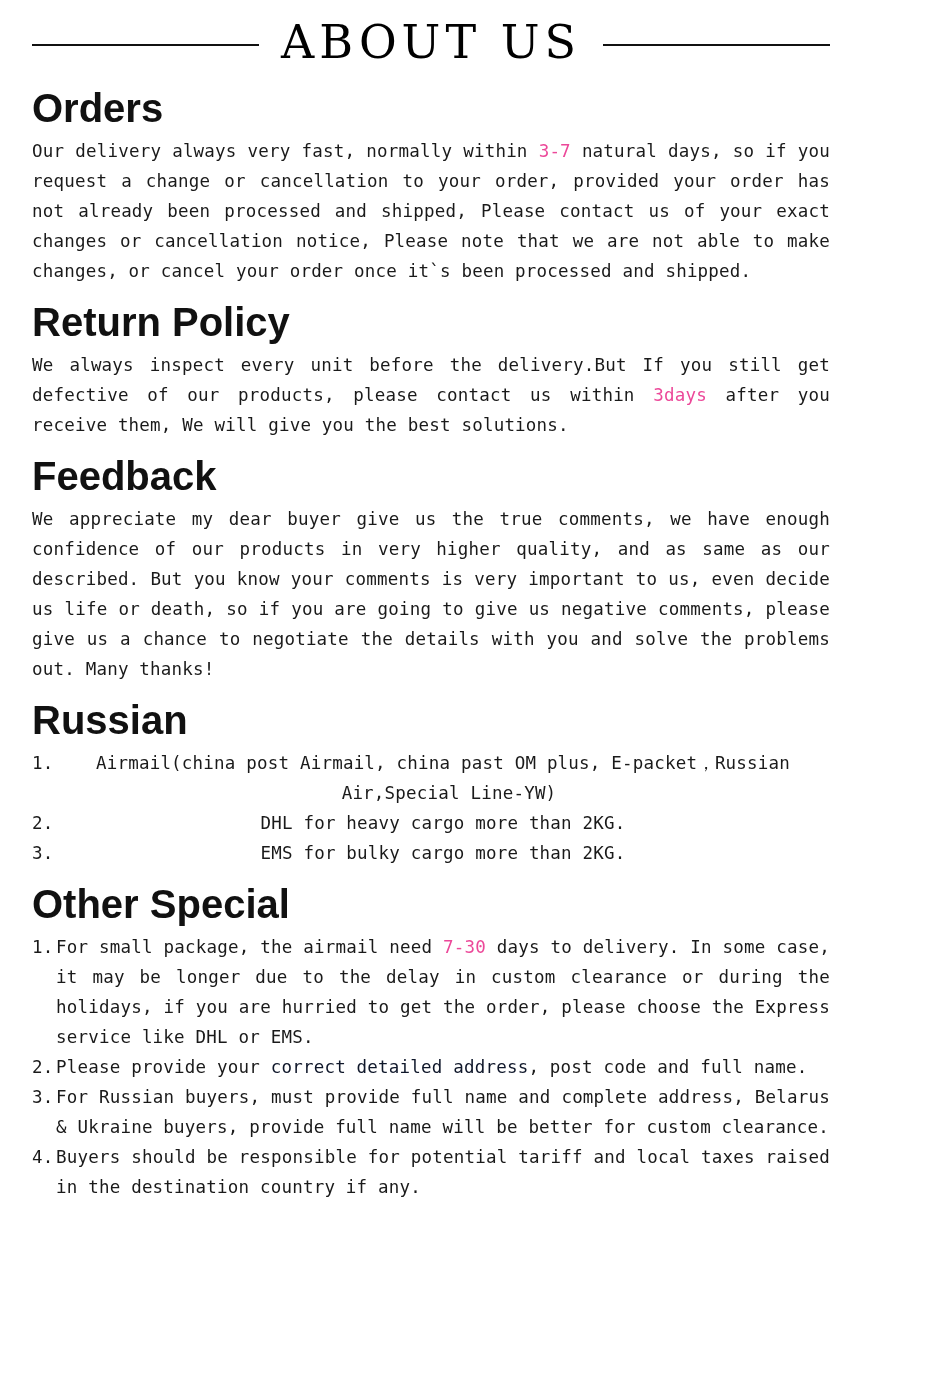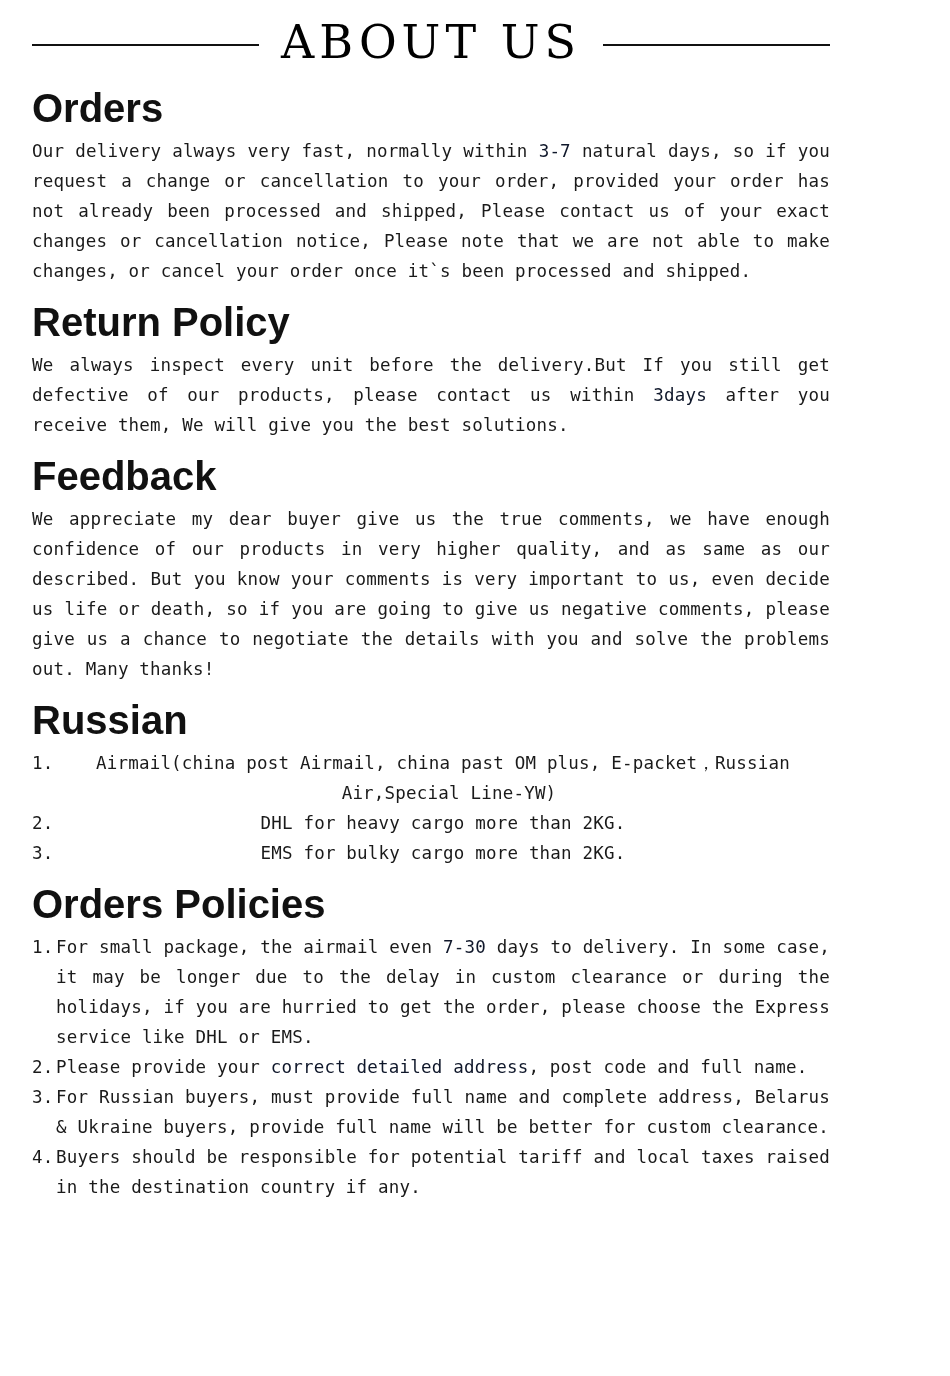--- a/index.html
+++ b/index.html
@@ -58,21 +58,21 @@
   .section:first-of-type h2.section-title { margin-top: 6px; }
   p.body-text {
     font-family: "DejaVu Sans Mono", monospace;
     font-size: 17.5px;
     line-height: 30px;
     margin: 0;
     text-align: justify;
     color: #1a1a1a;
     letter-spacing: 0.2px;
   }
-  .hl-red { color: #0f172a; }
+  .hl-red { color: #ec4899; }
   .hl-pink { color: #0f172a; }
   
   .num-list {
     margin: 0;
     padding: 0;
     list-style: none;
   }
   .num-list li {
     font-family: "DejaVu Sans Mono", monospace;
     font-size: 17.5px;
@@ -133,25 +133,25 @@
         <span class="txt">DHL for heavy cargo more than 2KG.</span>
       </li>
       <li>
         <span class="num">3.</span>
         <span class="txt">EMS for bulky cargo more than 2KG.</span>
       </li>
     </ul>
   </div>
 
   <div class="section">
-    <h2 class="section-title">Orders Policies</h2>
+    <h2 class="section-title">Other Special</h2>
     <ul class="num-list">
       <li>
         <span class="num">1.</span>
-        <span class="txt"><span>For small package, the airmail even </span><span class="hl-red">7-30</span><span> days to delivery. In some case, it may be longer due to the delay in custom clearance or during the holidays, if you are hurried to get the order, please choose the Express service like DHL or EMS.</span></span>
+        <span class="txt"><span>For small package, the airmail need </span><span class="hl-red">7-30</span><span> days to delivery. In some case, it may be longer due to the delay in custom clearance or during the holidays, if you are hurried to get the order, please choose the Express service like DHL or EMS.</span></span>
       </li>
       <li>
         <span class="num">2.</span>
         <span class="txt"><span>Please provide your </span><span class="hl-pink">correct detailed address</span><span>, post code and full name.</span></span>
       </li>
       <li>
         <span class="num">3.</span>
         <span class="txt">For Russian buyers, must provide full name and complete address, Belarus &amp; Ukraine buyers, provide full name will be better for custom clearance.</span>
       </li>
       <li>

